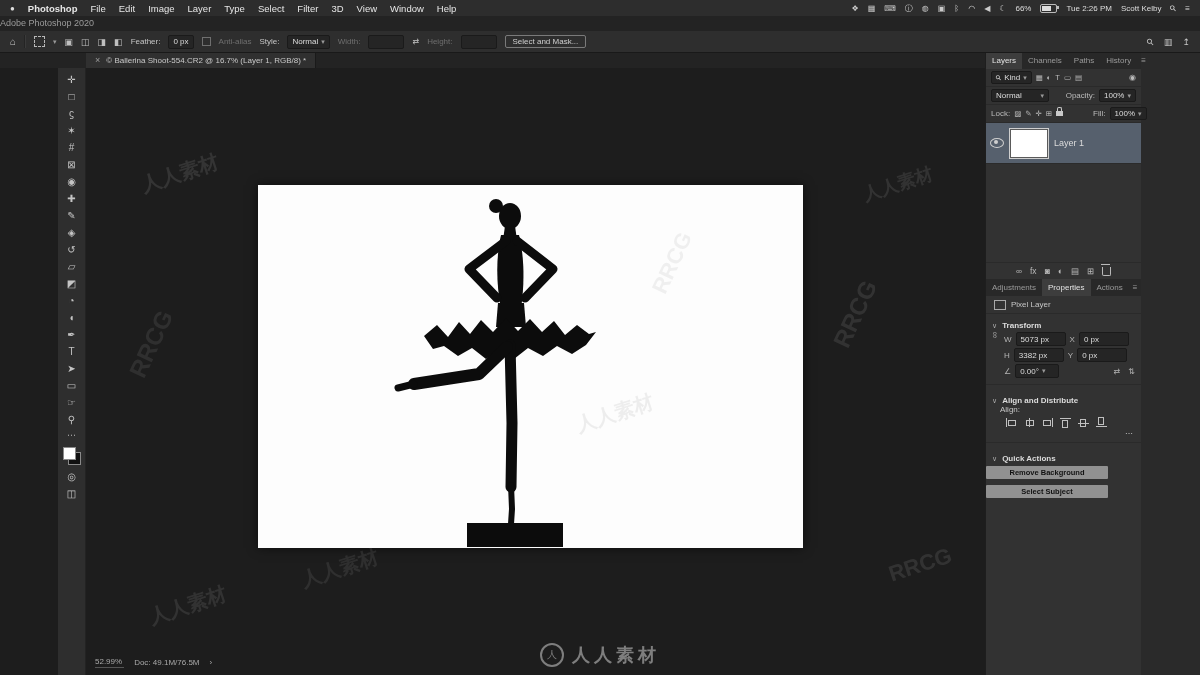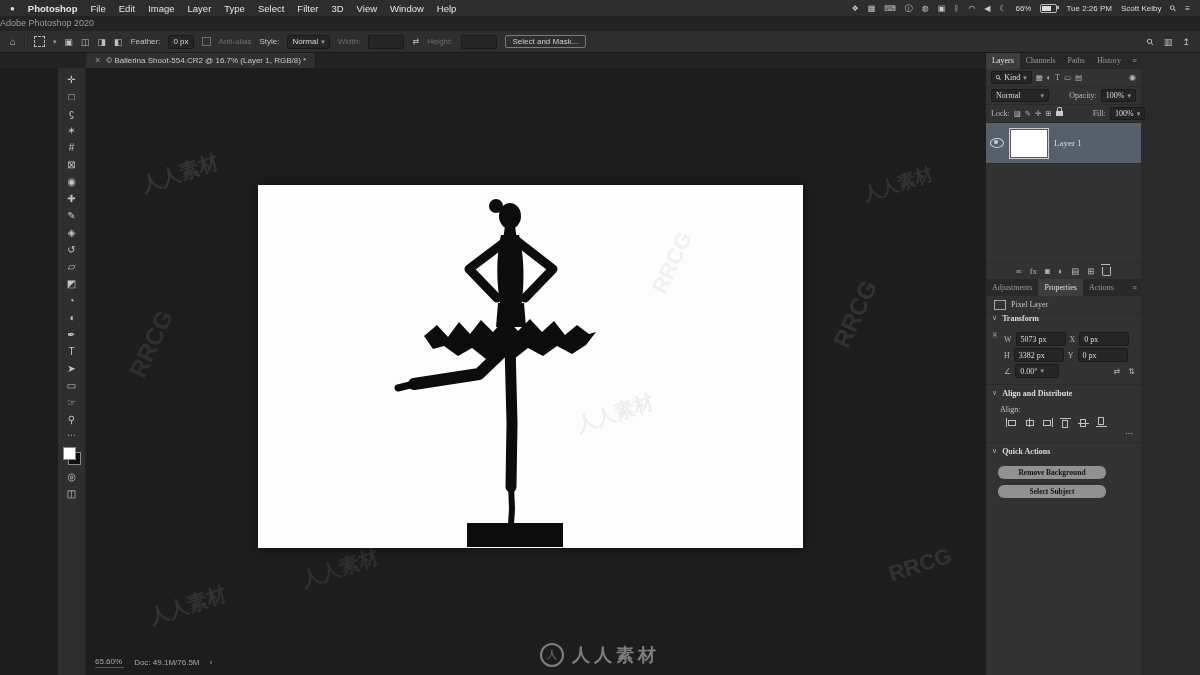--- a/index.html
+++ b/index.html
@@ -49,21 +49,21 @@
   .bg-sw{position:absolute;right:0;bottom:0;width:11px;height:11px;background:#101010;border:1px solid #8a8a8a;}
   
   .pasteboard{position:absolute;left:86px;top:68px;width:899px;bottom:0;background:#1d1d1d;}
   .canvas{position:absolute;left:258px;top:185px;width:545px;height:363px;background:#fdfdfd;
           box-shadow:0 0 10px rgba(0,0,0,.55);z-index:10;}
   .canvas svg{display:block;width:100%;height:100%;color:#0c0c0c;}
   
   .panels{position:absolute;left:985px;top:52px;width:215px;bottom:0;background:#323232;
           border-left:1px solid #1e1e1e;z-index:50;}
   .panel-strip{position:absolute;right:0;top:0;width:60px;bottom:0;background:#2a2a2a;}
-  .panel-col{position:absolute;left:0;top:0;width:155px;bottom:0;display:flex;flex-direction:column;font-family:Liberation Serif, serif;}
+  .panel-col{position:absolute;left:0;top:0;width:155px;bottom:0;display:flex;flex-direction:column;}
   .ptabs{height:17px;display:flex;background:#282828;font-size:8px;color:#9a9a9a;align-items:stretch;}
   .ptab{padding:0 6px;display:flex;align-items:center;white-space:nowrap;}
   .ptab.active{background:#3d3d3d;color:#e2e2e2;}
   .pmenu{margin-left:auto;display:flex;align-items:center;padding:0 4px;color:#9a9a9a;font-size:8px;}
   .lrow{height:17px;display:flex;align-items:center;gap:4px;padding:0 5px;font-size:8px;color:#bbb;
         border-bottom:1px solid #2a2a2a;background:#323232;}
   .layer-row{height:40px;display:flex;align-items:center;gap:6px;padding:0 4px;
              border-bottom:1px solid #2b2b2b;font-size:9px;color:#dcdcdc;}
   .layer-row.selected{background:#56606d;}
   .eye{width:12px;height:8px;border:1px solid #cfcfcf;border-radius:50%;position:relative;display:inline-block;flex:none;}
@@ -77,38 +77,38 @@
   .lock::before{content:"";position:absolute;top:-4px;left:1px;width:3px;height:3px;border:1px solid #c9c9c9;
                 border-bottom:none;border-radius:2px 2px 0 0;}
   .lspacer{flex:0 0 98px;}
   .lbot{height:16px;display:flex;align-items:center;justify-content:center;gap:8px;font-size:8.5px;color:#b9b9b9;
         border-top:1px solid #2a2a2a;}
   .trash{position:relative;width:7px;height:8px;border:1px solid #b9b9b9;border-top:none;
          border-radius:0 0 2px 2px;display:inline-block;}
   .trash::before{content:"";position:absolute;top:-3px;left:-2px;width:9px;height:1px;background:#b9b9b9;}
   .prow{display:flex;align-items:center;gap:5px;padding:0 8px;font-size:8px;color:#c6c6c6;}
   .pl-ic{width:10px;height:8px;border:1px solid #a8a8a8;display:inline-block;}
-  .sec-h{display:flex;align-items:flex-start;gap:5px;height:16px;padding:0 6px;font-size:8px;color:#dcdcdc;}
+  .sec-h{display:flex;align-items:flex-end;gap:5px;height:16px;padding:0 6px;font-size:8px;color:#dcdcdc;}
   .chev{font-size:7px;color:#aaa;}
   .trow{display:flex;align-items:center;gap:4px;margin:2px 0 2px 18px;font-size:8px;color:#b4b4b4;}
   .tfield{width:40px;justify-content:flex-start;}
   .linkv{position:absolute;left:6px;transform:rotate(90deg);font-size:9px;color:#a8a8a8;}
   .transform-grid{position:relative;}
   .hr{border-top:1px solid #2a2a2a;margin:4px 0;}
   .ab{width:15px;height:13px;position:relative;display:inline-block;}
   .ab::before{content:"";position:absolute;background:#c0c0c0;}
   .ab::after{content:"";position:absolute;border:1px solid #c0c0c0;}
   .ab-l::before{left:2px;top:2px;width:1px;height:9px;}  .ab-l::after{left:4px;top:4px;width:6px;height:4px;}
   .ab-ch::before{left:7px;top:2px;width:1px;height:9px;} .ab-ch::after{left:4px;top:4px;width:6px;height:4px;}
   .ab-r::before{right:2px;top:2px;width:1px;height:9px;} .ab-r::after{right:4px;top:4px;width:6px;height:4px;}
   .ab-t::before{left:2px;top:2px;width:11px;height:1px;} .ab-t::after{left:4px;top:4px;width:4px;height:6px;}
   .ab-cv::before{left:2px;top:7px;width:11px;height:1px;}.ab-cv::after{left:4px;top:3px;width:4px;height:6px;}
   .ab-b::before{left:2px;bottom:2px;width:11px;height:1px;}.ab-b::after{left:4px;bottom:4px;width:4px;height:6px;}
-  .qa-btn{width:108px;height:13px;background:#919191;color:#121212;border-radius:6px;font-size:7.5px;
-          display:flex;align-items:center;justify-content:center;margin:3px 0 3px 12px;font-weight:bold;}
+  .qa-btn{width:122px;height:13px;background:#919191;color:#121212;border-radius:1px;font-size:7.5px;
+          display:flex;align-items:center;justify-content:center;margin:3px 0 3px 0;font-weight:bold;}
   
   .statusbar{position:absolute;left:95px;bottom:7px;display:flex;align-items:center;gap:10px;
              font-size:8px;color:#a9a9a9;z-index:20;}
   .statusbar .zoom{border-bottom:1px solid #555;padding:0 2px 1px 0;}
   
   .wm{position:absolute;color:#cccccc;font-weight:bold;pointer-events:none;z-index:40;white-space:nowrap;}
   .logo{position:absolute;left:50%;bottom:8px;transform:translateX(-50%);display:flex;align-items:center;
         gap:8px;color:#8f8f8f;opacity:.85;z-index:30;}
   .logo-circle{width:20px;height:20px;border:2px solid #8f8f8f;border-radius:50%;display:flex;
                align-items:center;justify-content:center;font-size:10px;}
@@ -451,21 +451,21 @@
       <div class="sec-h">
         <span class="chev">∨</span>
         <span style="font-weight:bold;">Quick Actions</span>
       </div>
       <div class="qa-btn">Remove Background</div>
       <div class="qa-btn">Select Subject</div>
     </div>
   </div>
 
   <div class="statusbar">
-    <span class="zoom">65.60%</span>
+    <span class="zoom">52.99%</span>
     <span>Doc: 49.1M/76.5M</span>
     <span>›</span>
   </div>
 
   <span class="wm" style="left:556px;top:8px;font-size:14px;opacity:.35;">RRCG</span>
   <span class="wm" style="left:140px;top:160px;font-size:20px;opacity:.13;transform:rotate(-18deg);">人人素材</span>
   <span class="wm" style="left:116px;top:330px;font-size:24px;opacity:.10;transform:rotate(-65deg);">RRCG</span>
   <span class="wm" style="left:300px;top:555px;font-size:20px;opacity:.10;transform:rotate(-18deg);">人人素材</span>
   <span class="wm" style="left:575px;top:400px;font-size:20px;opacity:.09;transform:rotate(-18deg);color:#555;">人人素材</span>
   <span class="wm" style="left:640px;top:250px;font-size:22px;opacity:.08;transform:rotate(-65deg);color:#555;">RRCG</span>

